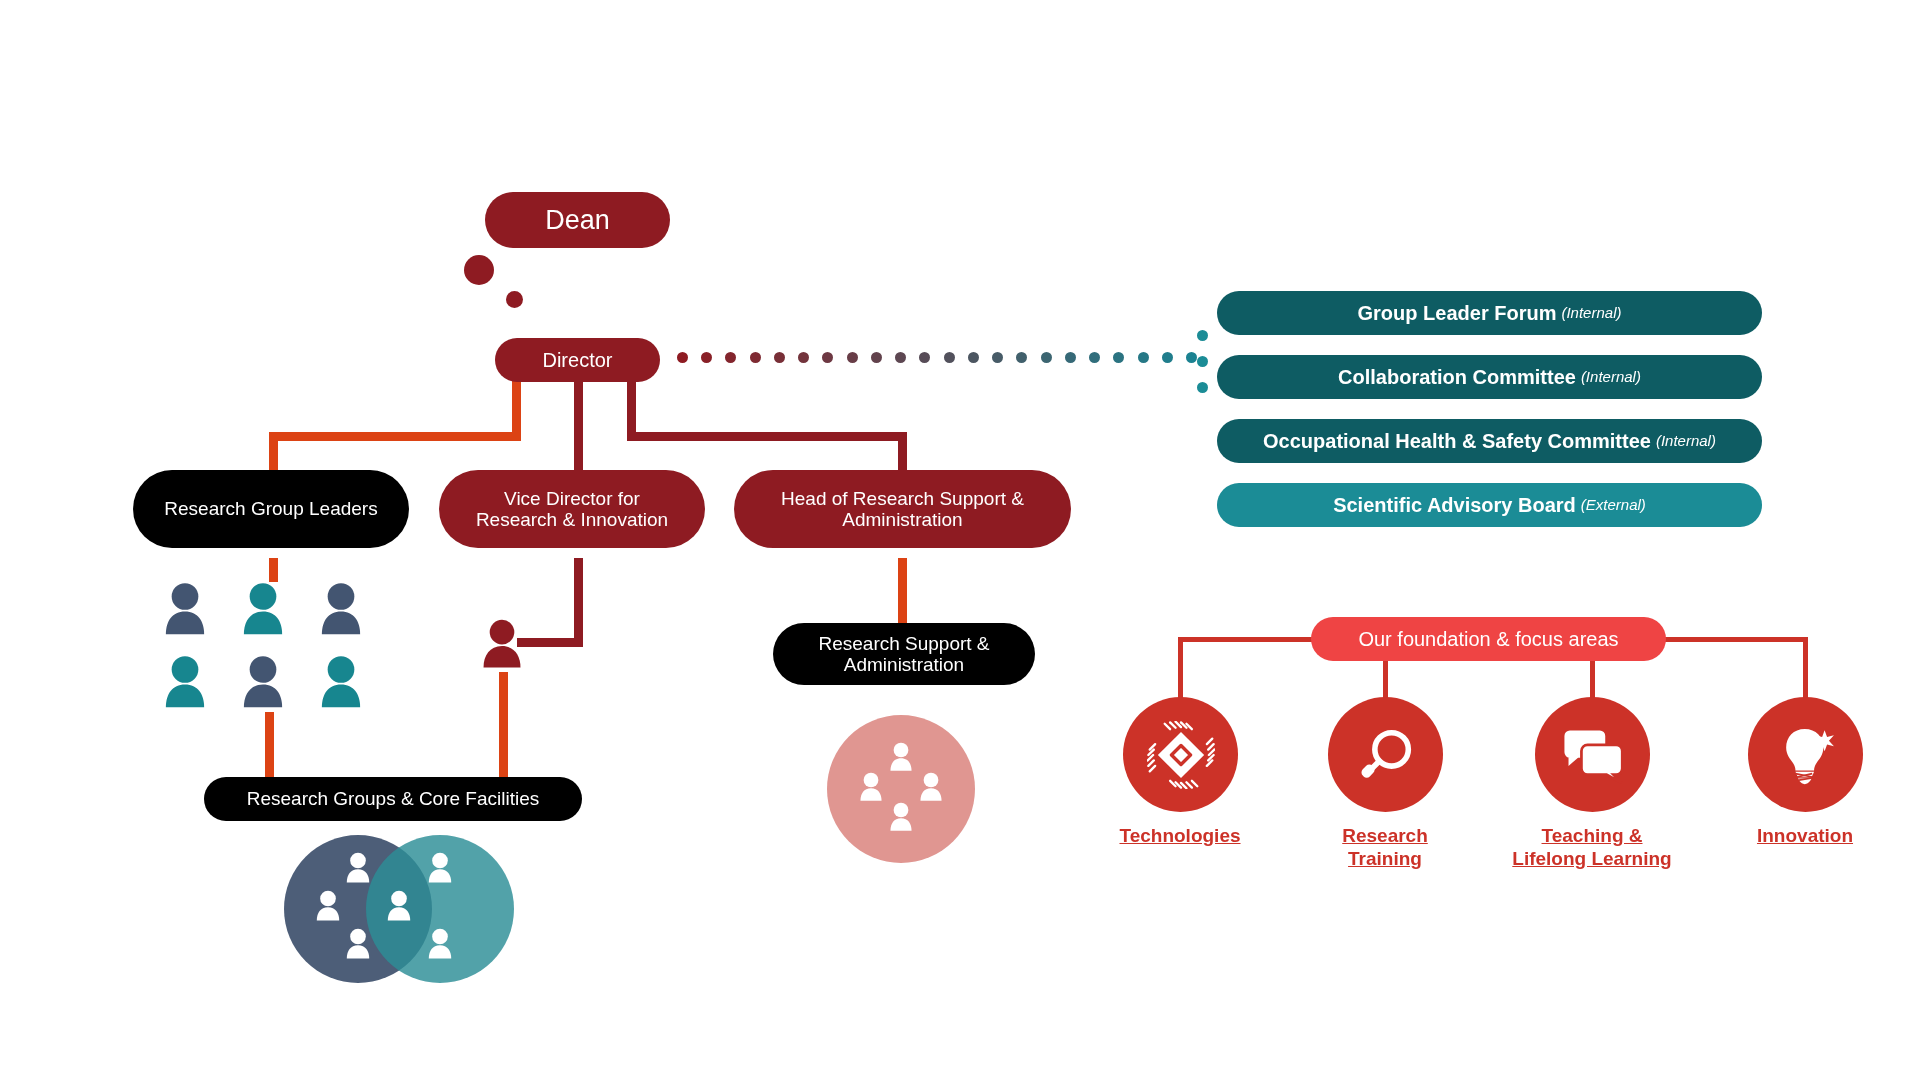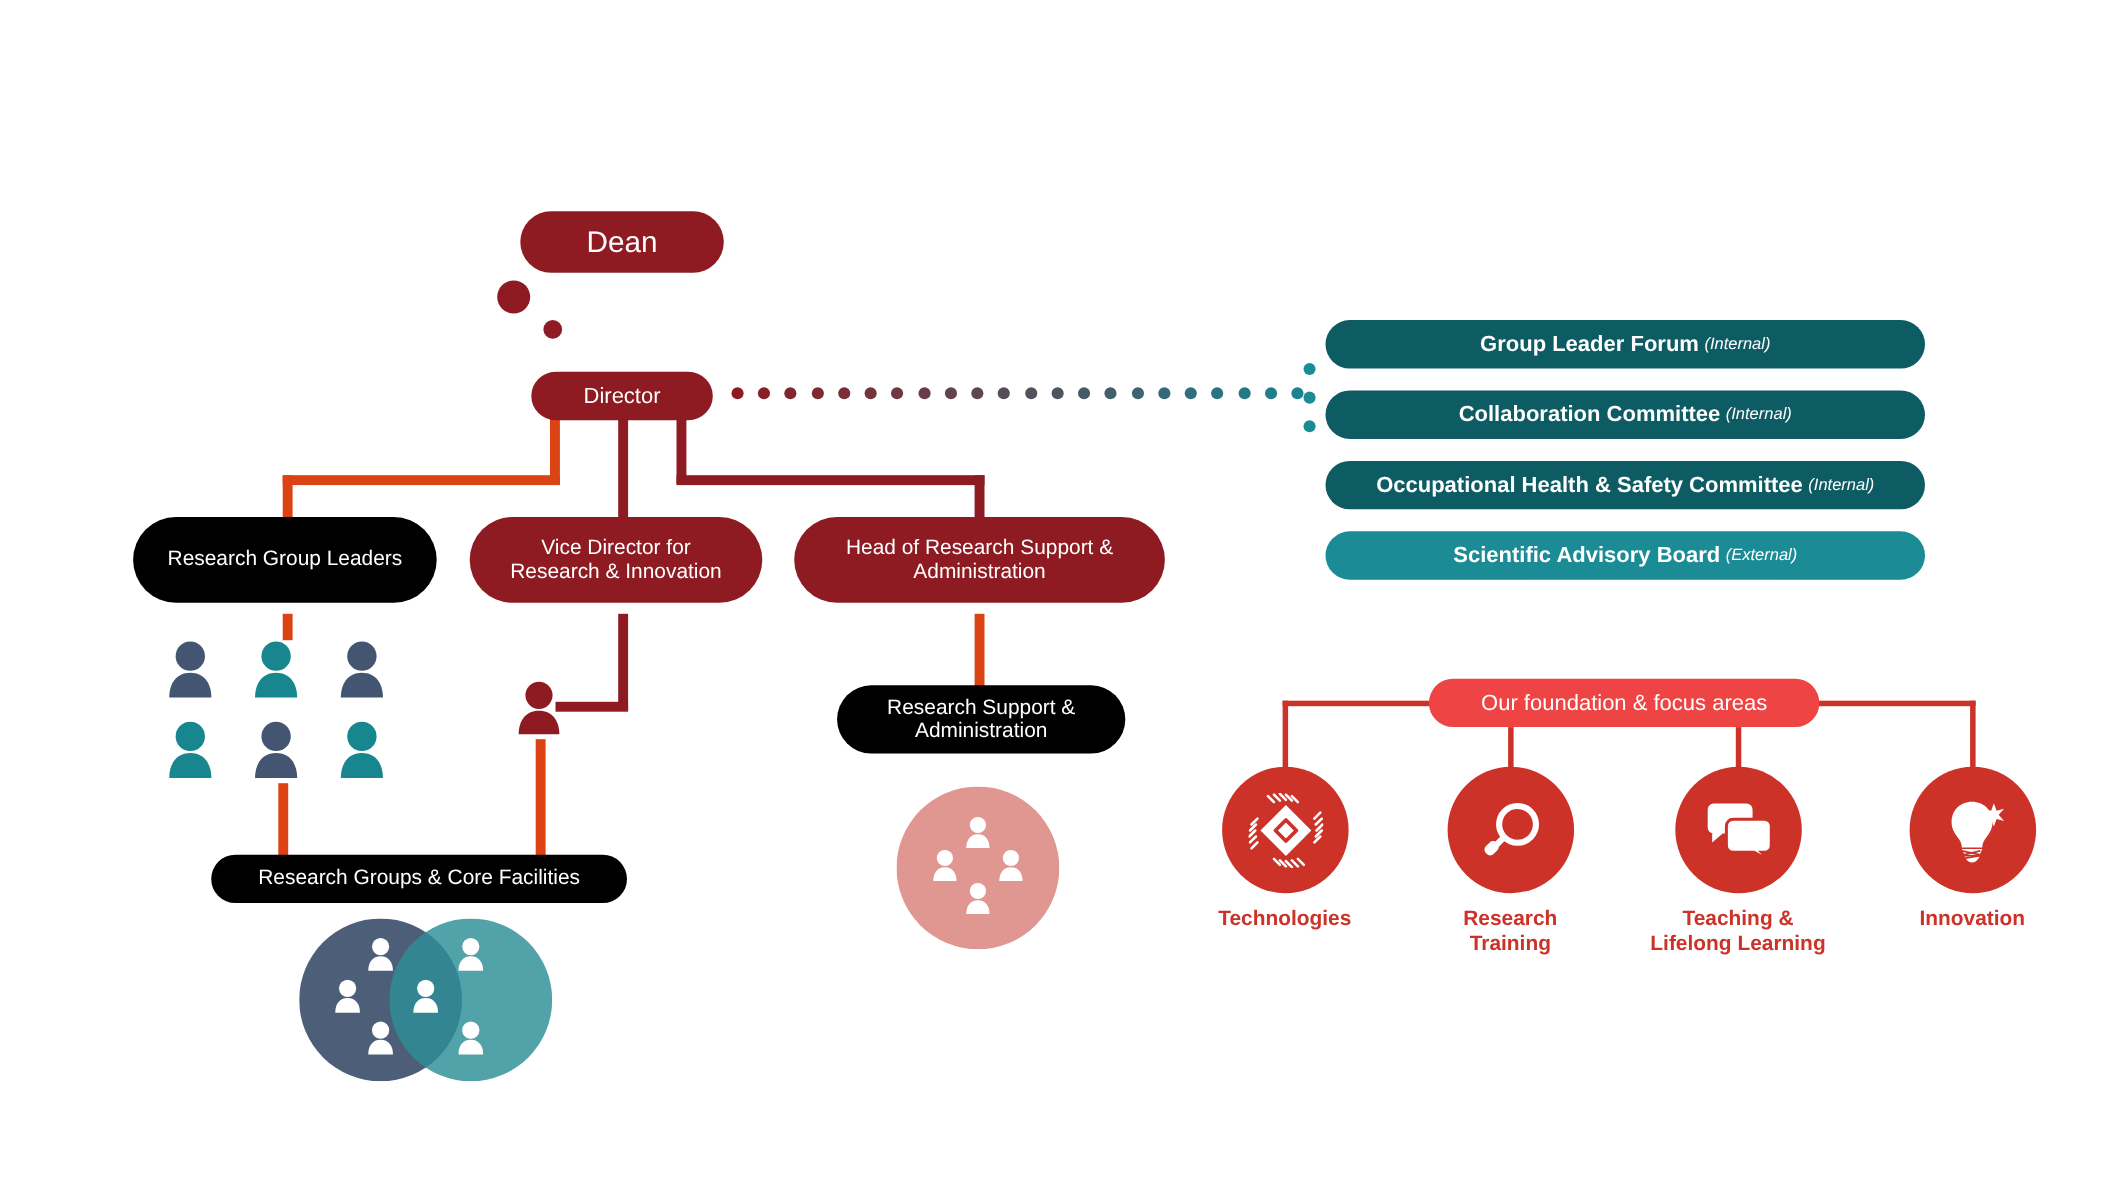--- a/index.html
+++ b/index.html
@@ -9,21 +9,21 @@
   }
   body {
     width: 1920px;
     height: 1080px;
     font-family: "Liberation Sans", sans-serif;
     position: relative;
     overflow: hidden;
   }
   #stage {
     position: absolute;
-    left: 0; top: 0;
+    left: 12px; top: 0;
     width: 1684px;
     height: 1080px;
   }
   .node {
     position: absolute;
     display: flex;
     align-items: center;
     justify-content: center;
     text-align: center;
     color: #ffffff;
@@ -62,20 +62,21 @@
   .person { position: absolute; }
 
   .focus-label {
     position: absolute;
     text-align: center;
     color: #CC3228;
     font-weight: bold;
     font-size: 19px;
     line-height: 1.2;
     z-index: 5;
+    text-decoration: underline;
   }
   .focus-circle {
     position: absolute;
     border-radius: 50%;
     background: #CC3228;
     display: flex;
     align-items: center;
     justify-content: center;
     z-index: 5;
   }

